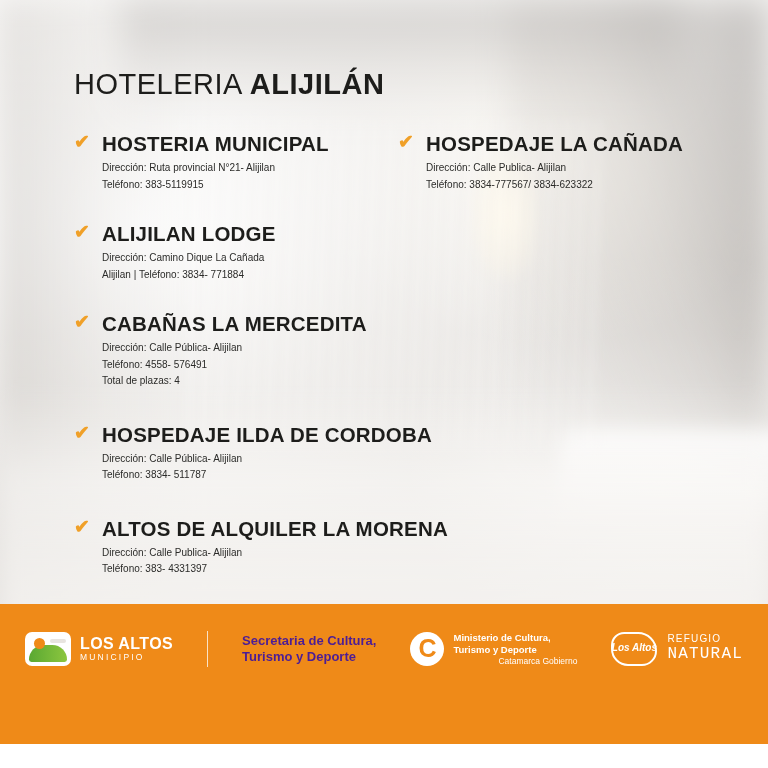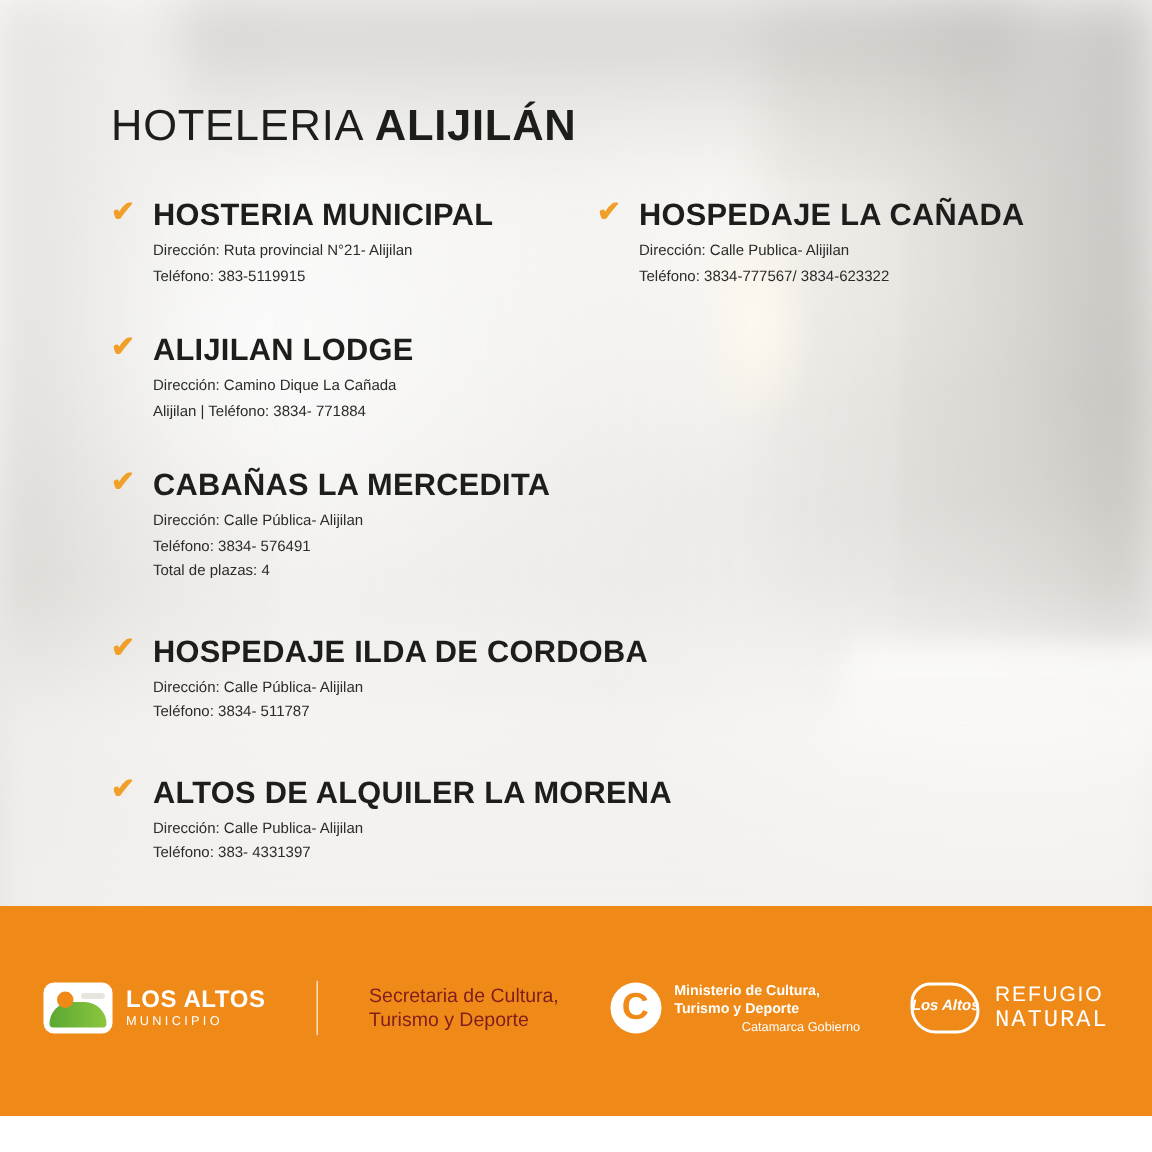--- a/index.html
+++ b/index.html
@@ -154,21 +154,21 @@
     position: absolute;
     left: 0;
     bottom: 0;
     width: 768px;
     height: 140px;
     background: #ef8a18;
   }
   .footer-inner {
     position: absolute;
     left: 0; right: 0;
-    top: 36px;
+    top: 13px;
     height: 64px;
     display: flex;
     align-items: center;
     justify-content: center;
     gap: 34px;
   }
   .logo-block {
     display: flex;
     align-items: center;
     gap: 9px;
@@ -216,22 +216,22 @@
     color: #ffffff;
     letter-spacing: 2.2px;
   }
   .divider {
     width: 1px;
     height: 36px;
     background: rgba(255,255,255,0.75);
   }
   .secretaria {
     font-size: 13px;
-    font-weight: 400;
-    color: #7f1d1d;
+    font-weight: 700;
+    color: #4c1d95;
     line-height: 1.25;
     white-space: nowrap;
   }
   .min-block { display: flex; align-items: center; gap: 9px; }
   .min-c {
     width: 34px; height: 34px;
     border-radius: 50%;
     background: #ffffff;
     color: #ef8a18;
     font-size: 25px;
@@ -261,21 +261,21 @@
     position: absolute;
     inset: 0;
     color: #ffffff;
     font-size: 10px;
     font-weight: 700;
     font-style: italic;
     line-height: 32px;
     text-align: center;
   }
   .refugio-text div { color: #ffffff; line-height: 1.2; white-space: nowrap; }
-  .refugio-text .r1 { font-size: 14px; font-weight: 400; letter-spacing: 1.2px; }
+  .refugio-text .r1 { font-size: 10px; font-weight: 400; letter-spacing: 1.2px; }
   .refugio-text .r2 { font-size: 16px; font-weight: 400; letter-spacing: 1.2px; font-family: Liberation Mono, monospace; }
 </style>
 </head>
 <body>
 
 <div class="poster">
 
   <div class="bg"></div>
   <div class="bg-dark-wall"></div>
   <div class="bg-ceiling"></div>
@@ -305,21 +305,21 @@
         <span class="check">✔</span>
         <h2>ALIJILAN LODGE</h2>
         <p>Dirección: Camino Dique La Cañada</p>
         <p>Alijilan | Teléfono: 3834- 771884</p>
       </div>
 
       <div class="entry gap-xl">
         <span class="check">✔</span>
         <h2>CABAÑAS LA MERCEDITA</h2>
         <p>Dirección: Calle Pública- Alijilan</p>
-        <p>Teléfono: 3834- 576491</p>
+        <p>Teléfono: 4558- 576491</p>
         <p>Total de plazas: 4</p>
       </div>
 
       <div class="entry gap-xl">
         <span class="check">✔</span>
         <h2>HOSPEDAJE ILDA DE CORDOBA</h2>
         <p>Dirección: Calle Pública- Alijilan</p>
         <p>Teléfono: 3834- 511787</p>
       </div>
 

